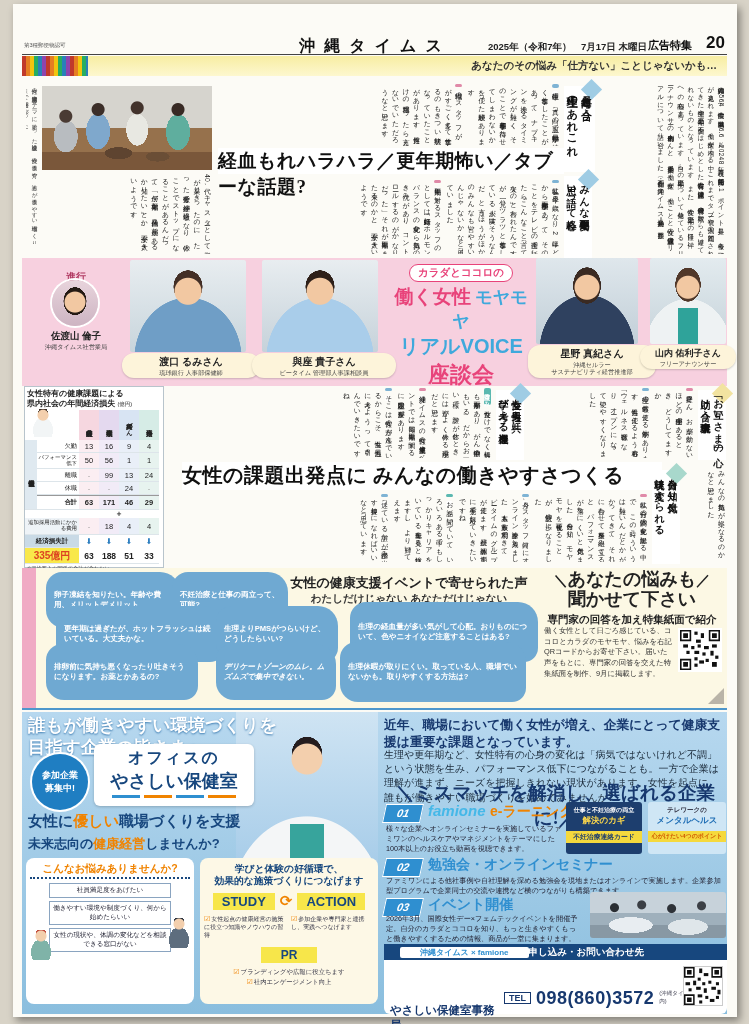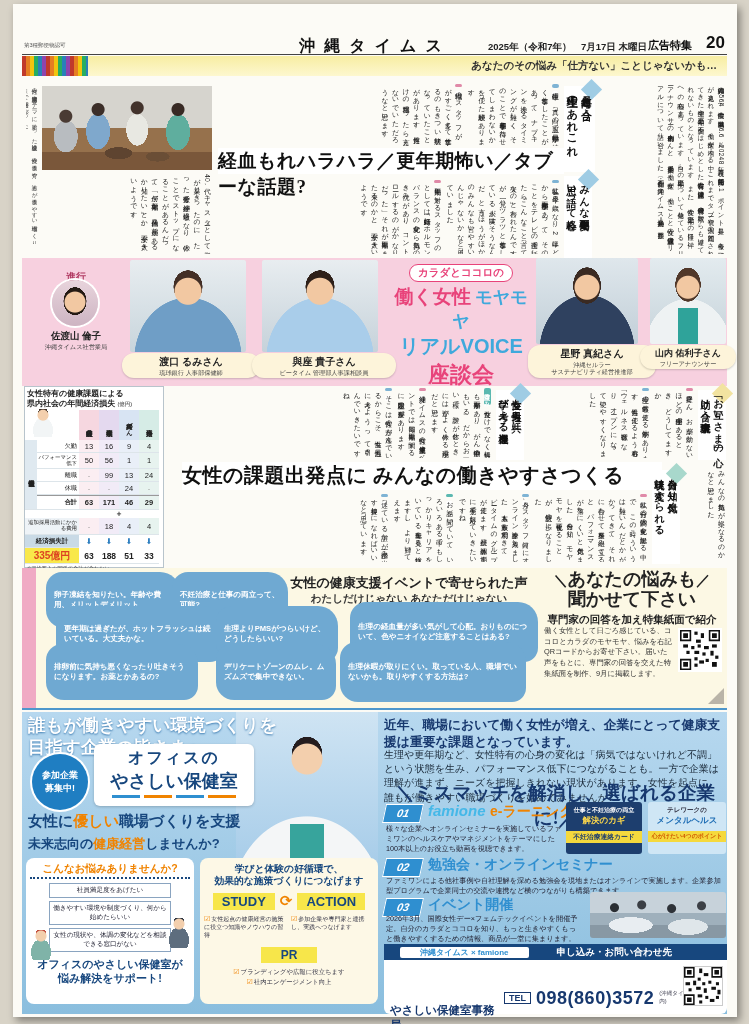--- a/index.html
+++ b/index.html
@@ -254,21 +254,21 @@
     <div style="font-size:13px;font-weight:bold;color:#222;">女性の健康支援イベントで寄せられた声</div>
     <div style="font-size:10.5px;font-weight:bold;color:#333;">わたしだけじゃない あなただけじゃない</div>
   </div>
 
   <div class="bubble" style="left:46px;top:572px;width:118px;height:22px;">卵子凍結を知りたい。年齢や費用、メリットデメリット</div>
   <div class="bubble" style="left:172px;top:572px;width:100px;height:22px;">不妊治療と仕事の両立って、可能?</div>
   <div class="bubble" style="left:56px;top:606px;width:152px;height:22px;">更年期は過ぎたが、ホットフラッシュは続いている。大丈夫かな。</div>
   <div class="bubble" style="left:216px;top:606px;width:106px;height:22px;">生理よりPMSがつらいけど、どうしたらいい?</div>
   <div class="bubble" style="left:350px;top:602px;width:172px;height:26px;">生理の経血量が多い気がして心配。おりものについて、色やニオイなど注意することはある?</div>
   <div class="bubble" style="left:46px;top:644px;width:136px;height:22px;">排卵前に気持ち悪くなったり吐きそうになります。お薬とかあるの?</div>
-  <div class="bubble" style="left:216px;top:644px;width:104px;height:22px;">デリケートゾーンのムレ。ムズムズで集中できない。</div>
+  <div class="bubble" style="left:216px;top:644px;width:104px;height:22px;font-style:italic;">デリケートゾーンのムレ。ムズムズで集中できない。</div>
   <div class="bubble" style="left:340px;top:642px;width:170px;height:26px;">生理休暇が取りにくい。取っている人、職場でいないかも。取りやすくする方法は?</div>
 
   <div class="abs" style="left:540px;top:570px;width:184px;height:134px;">
     <div class="sf" style="text-align:center;font-size:18px;font-weight:bold;color:#222;line-height:1.1;">
       <span style="font-size:14px;">＼</span><span>あなたの悩みも</span><span style="font-size:14px;">／</span><br>
       <span>聞かせて下さい</span>
     </div>
     <div class="sf" style="text-align:center;font-size:10.5px;font-weight:bold;color:#222;margin-top:3px;">専門家の回答を加え特集紙面で紹介</div>
     <div style="position:absolute;left:4px;top:56px;width:128px;font-size:7.4px;color:#333;line-height:1.45;">働く女性として日ごろ感じている、ココロとカラダのモヤモヤ、悩みを右記QRコードからお寄せ下さい。届いた声をもとに、専門家の回答を交えた特集紙面を制作、9月に掲載します。</div>
     <svg class="abs qr" style="left:138px;top:58px;width:40px;height:40px;" viewBox="0 0 25 25">
@@ -329,24 +329,20 @@
     <span style="color:#17477e;">未来志向の</span><span style="color:#f08300;">健康経営</span><span style="color:#17477e;">しませんか?</span>
   </div>
 
   <div class="abs" style="left:26px;top:858px;width:168px;height:146px;background:#fff;border-radius:8px;padding:4px;box-sizing:border-box;">
     <div style="text-align:center;font-size:10.5px;font-weight:bold;color:#f08300;border-bottom:2px dotted #17477e;padding-bottom:1px;">こんなお悩みありませんか?</div>
     <div style="width:116px;margin:4px auto 0;border:1px solid #8aa4c0;font-size:6.6px;text-align:center;color:#223;padding:2px;">社員満足度をあげたい</div>
     <div style="width:116px;margin:3px auto 0;border:1px solid #8aa4c0;font-size:6.6px;text-align:center;color:#223;padding:2px;">働きやすい環境や制度づくり、何から始めたらいい</div>
     <div style="width:116px;margin:3px auto 0;border:1px solid #8aa4c0;font-size:6.6px;text-align:center;color:#223;padding:2px;">女性の現状や、体調の変化などを相談できる窓口がない</div>
     <div class="mini-w" style="position:absolute;left:4px;top:72px;width:22px;height:30px;"></div>
     <div class="mini-m" style="position:absolute;right:4px;top:60px;width:22px;height:30px;"></div>
-    <div style="text-align:center;margin-top:6px;font-size:11px;font-weight:bold;color:#17477e;line-height:1.25;">
-      <div>オフィスのやさしい保健室が</div>
-      <div>悩み解決をサポート!</div>
-    </div>
   </div>
 
   <div class="abs" style="left:200px;top:858px;width:178px;height:146px;background:#fdf8e6;border-radius:8px;padding:5px 4px;box-sizing:border-box;">
     <div style="text-align:center;font-size:9.8px;font-weight:bold;color:#17477e;line-height:1.25;">
       <div>学びと体験の好循環で、</div>
       <div>効果的な施策づくりにつなげます</div>
     </div>
     <div style="display:flex;align-items:center;justify-content:center;gap:5px;margin-top:5px;">
       <span class="ybox" style="font-size:13px;padding:1px 9px;">STUDY</span>
       <span style="color:#f08300;font-size:15px;font-weight:bold;">⟳</span>
@@ -393,21 +389,21 @@
   <div class="abs" style="left:386px;top:876px;width:340px;font-size:7.2px;color:#223;line-height:1.4;">ファミワンによる他社事例や自社理解を深める勉強会を現地またはオンラインで実施します。企業参加型プログラムで企業同士の交流や連携など横のつながりも構築できます。</div>
 
   <div class="numb" style="left:384px;top:898px;">03</div>
   <div class="abs" style="left:428px;top:896px;font-size:14px;font-weight:800;color:#2f8fd0;">イベント開催</div>
   <div class="abs" style="left:386px;top:914px;width:196px;font-size:7.2px;color:#223;line-height:1.4;">2026年3月、国際女性デー×フェムテックイベントを開催予定。自分のカラダとココロを知り、もっと生きやすくもっと働きやすくするための情報、商品が一堂に集まります。</div>
   <div class="abs event-photo" style="left:590px;top:892px;width:136px;height:46px;"></div>
 
   <div class="abs" style="left:384px;top:944px;width:343px;height:16px;background:#17477e;display:flex;align-items:center;padding:0 6px;box-sizing:border-box;">
     <span style="background:#fff;color:#2f8fd0;font-weight:bold;font-size:8px;padding:0 5px;border-radius:2px;"></span>
     <span style="background:#fff;color:#2f8fd0;font-weight:bold;font-size:8px;padding:0 20px;border-radius:2px;">沖縄タイムス × famione</span>
-    <span style="color:#fff;font-weight:bold;font-size:9.5px;margin-left:28px;text-align:right;">申し込み・お問い合わせ先</span>
+    <span style="color:#fff;font-weight:bold;font-size:9.5px;text-align:right;">申し込み・お問い合わせ先</span>
   </div>
   <div class="abs" style="left:384px;top:960px;width:343px;height:54px;background:#fff;border-radius:0 0 6px 6px;padding:3px 6px;box-sizing:border-box;">
     <div style="display:flex;align-items:center;gap:5px;">
       <span style="font-size:11.5px;font-weight:bold;color:#17386e;margin-top:40px;">やさしい保健室事務局</span>
       <span style="border:1.5px solid #17386e;font-size:9px;font-weight:bold;color:#17386e;padding:0 4px;">TEL</span>
       <span style="font-size:18px;font-weight:800;color:#17386e;letter-spacing:.5px;">098(860)3572</span>
       <span style="font-size:5.6px;color:#445;">(沖縄タイムス社営業局内)</span>
     </div>
     <div style="font-size:6.3px;color:#17386e;margin-top:2px;">
       <span>●申し込み対象者：企業の皆さま</span>

